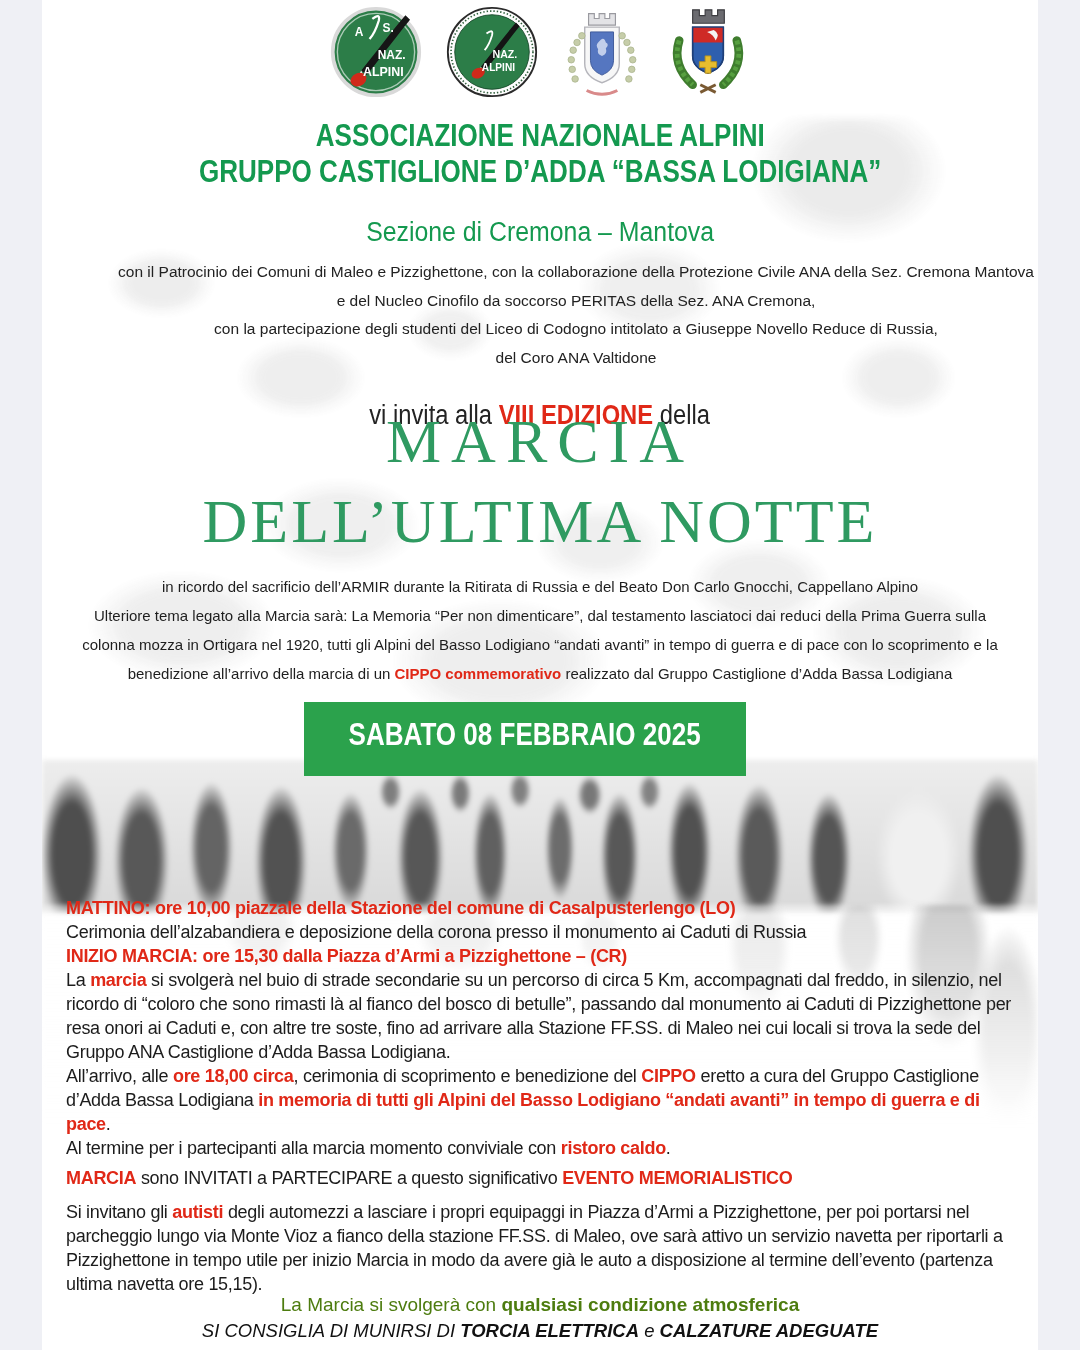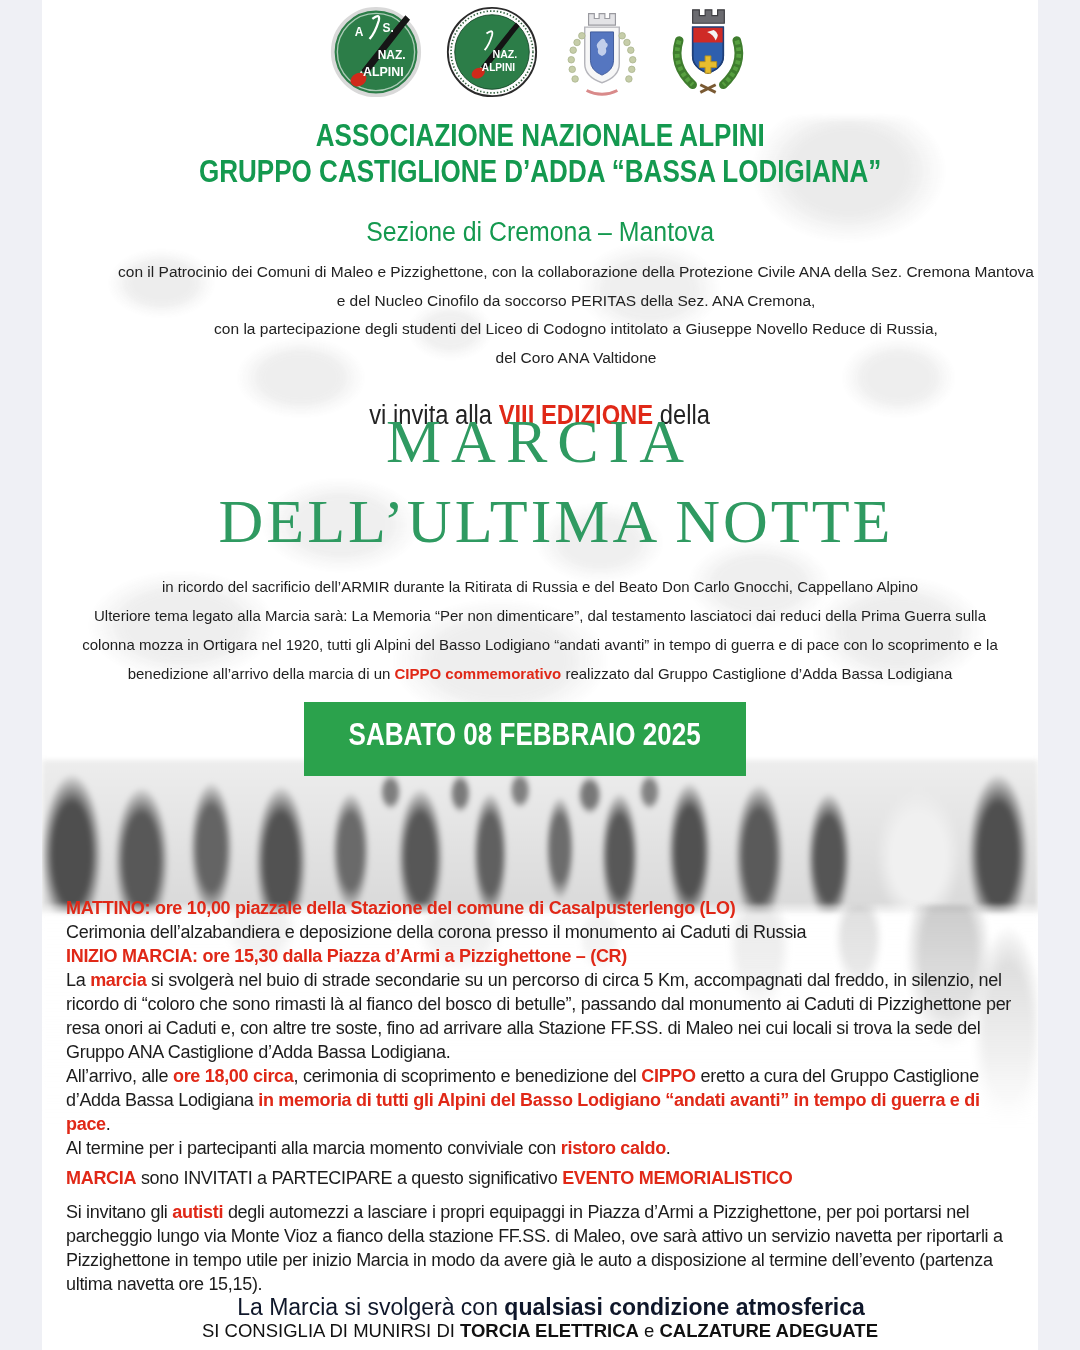--- a/index.html
+++ b/index.html
@@ -60,34 +60,34 @@
   .logo + .logo{margin-left:24px;}
   .h1{top:118px;font-size:31px;font-weight:bold;color:#14994f;}
   .h2{top:154px;font-size:31px;font-weight:bold;color:#14994f;}
   .h3{top:217px;font-size:27px;color:#14994f;}
   .h3 .condensed{transform:scaleX(.92);}
   .patron{top:258px;font-size:15.5px;line-height:28.5px;color:#222222;padding-left:36px;}
   .patron div{white-space:nowrap;}
   .invite{top:372px;font-size:27px;color:#232323;margin-top:28px;}
   .invite .condensed{transform:scaleX(.88);}
   .title1{top:406px;font-family:"Liberation Serif",serif;font-size:62px;color:#2f9a61;letter-spacing:10px;}
-  .title2{top:486px;font-family:"Liberation Serif",serif;font-size:62px;color:#2f9a61;letter-spacing:3px;padding-left:16px;}
+  .title2{top:486px;font-family:"Liberation Serif",serif;font-size:62px;color:#2f9a61;letter-spacing:3px;}
   .intro{top:572px;font-size:15px;line-height:29px;color:#1e1e1e;}
   .intro p{margin:0;white-space:nowrap;text-align:center;}
   .banner{position:absolute;z-index:2;top:702px;left:262px;width:442px;height:74px;background:#2ba24c;
     color:#ffffff;font-weight:bold;font-size:31px;line-height:66px;text-align:center;}
   .bodytext{position:absolute;z-index:2;top:896px;left:24px;width:950px;font-size:18px;line-height:24px;
     letter-spacing:-0.3px;color:#1c1c1c;text-align:left;}
   .bodytext p{margin:0;}
   .gap-s{margin-top:6px !important;}
   .gap-m{margin-top:10px !important;}
   .red{color:#e02817;font-weight:bold;}
   .b{font-weight:bold;}
-  .footer1{top:1294px;font-size:23px;color:#0f172a;margin-left:11px;}
-  .footer2{top:1320px;font-size:18.5px;color:#111111;}
+  .footer1{top:1294px;font-size:19px;color:#4d7c0f;}
+  .footer2{top:1320px;font-size:18.5px;color:#111111;font-style:italic;}
   svg text{font-family:"Liberation Sans",sans-serif;}
 </style>
 </head>
 <body>
 
 <div class="poster">
 
   <div class="layer photo-top"></div>
   <div class="layer photo-mid"></div>
   <div class="layer photo-low"></div>

